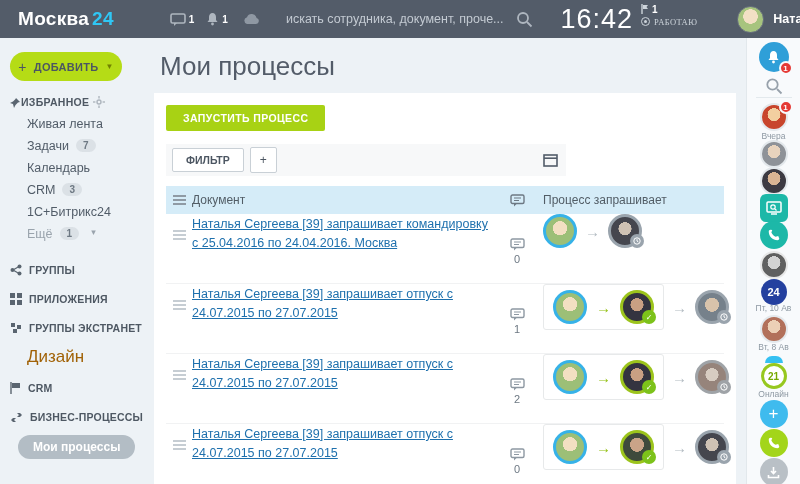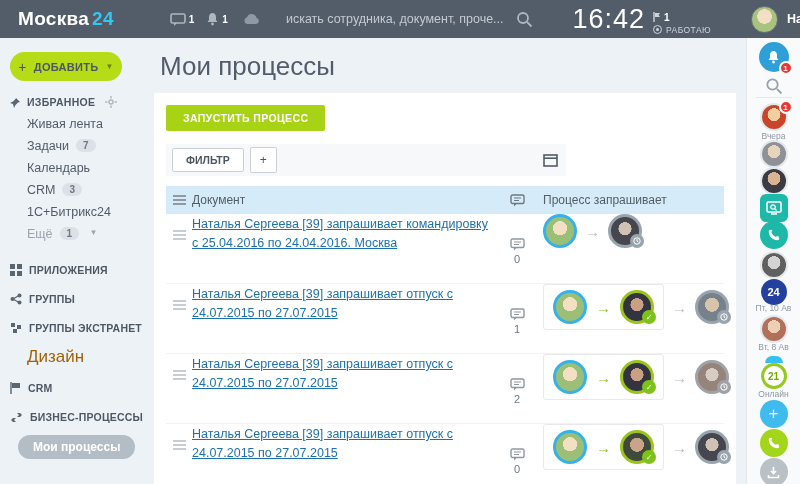--- a/index.html
+++ b/index.html
@@ -10,38 +10,38 @@
   .hdr { position:absolute; top:0; left:0; width:800px; height:38px; background:#535c69; display:flex; align-items:center; z-index:5; }
   .logo { margin-left:18px; font-size:19px; font-weight:bold; color:#fff; letter-spacing:.3px; white-space:nowrap; }
   .logo .suf { color:#2fc7f5; margin-left:3px; }
   .hdr-ico-group { display:flex; align-items:center; margin-left:56px; gap:4px; }
   .hdr-ico { display:flex; align-items:center; gap:3px; color:#fff; font-size:10px; font-weight:bold; }
   .hdr-ico svg { display:block; }
   .hdr-div { width:1px; height:38px; background:#47505c; margin:0 12px 0 14px; }
   .search { flex:0 0 215px; display:flex; align-items:center; }
   .search .ph { color:#c3cad2; font-size:12.5px; white-space:nowrap; overflow:hidden; }
   .search svg { margin-left:12px; flex:none; }
-  .time-blk { display:flex; align-items:flex-end; margin-left:14px; }
+  .time-blk { display:flex; align-items:flex-start; margin-left:2px; }
   .time { font-size:27px; font-weight:300; color:#fff; letter-spacing:1px; }
   .time-side { margin-left:8px; display:flex; flex-direction:column; gap:2px; }
   .flag-line { display:flex; align-items:center; gap:3px; color:#fff; font-size:10px; font-weight:bold; }
-  .status-line { display:flex; align-items:center; gap:4px; color:#cdd4db; font-size:8.5px; letter-spacing:.4px; }
+  .status-line { display:flex; align-items:center; gap:4px; color:#cdd4db; font-size:8.5px; letter-spacing:.4px;font-family:Liberation Serif, serif; }
   .status-dot { width:9px; height:9px; border:1.5px solid #cdd4db; border-radius:50%; position:relative; }
   .status-dot:after { content:""; position:absolute; left:2px; top:2px; width:3px; height:3px; background:#cdd4db; border-radius:50%; }
   .hdr-user { display:flex; align-items:center; margin-left:14px; }
   .hdr-av { width:27px; height:27px; border-radius:50%; background:radial-gradient(circle at 50% 38%, #f3e0c4 0 36%, #a7c47e 37%); border:1px solid #6b7480; }
   .hdr-name { color:#fff; font-size:12.5px; font-weight:bold; margin-left:9px; white-space:nowrap; }
   .caret { color:#9aa3ad; font-size:9px; margin-left:5px; }
 
   
   .lsb { position:absolute; left:0; top:38px; width:146px; height:446px; padding:14px 0 0 0; }
   .add-btn { margin-left:10px; width:112px; height:29px; background:#b5dc16; border-radius:15px; display:flex; align-items:center; justify-content:center; gap:7px; color:#4c5662; font-size:11px; font-weight:bold; letter-spacing:.3px; cursor:pointer; }
   .add-btn .pl { font-size:14px; font-weight:normal; }
   .add-btn .cr { font-size:8px; color:#718200; }
-  .lsb-head { margin:15px 0 0 10px; display:flex; align-items:center; gap:6px; color:#4e5863; font-size:10.5px; font-weight:bold; letter-spacing:.3px; }
+  .lsb-head { margin:15px 0 0 10px; display:flex; align-items:center; color:#4e5863; font-size:10.5px; font-weight:bold; letter-spacing:.3px; }
   .lsb-head .gear { margin-left:4px; opacity:.55; }
   .lsb-items { list-style:none; margin:9px 0 0 27px; }
   .lsb-items li { height:22px; display:flex; align-items:flex-start; gap:7px; font-size:12.5px; color:#515c68; cursor:pointer; }
   .badge { background:#dbe1e6; color:#6d7883; font-size:10px; font-weight:bold; border-radius:9px; padding:1px 7px; }
   .muted { color:#9aa4ad; }
   .sec { margin:13px 0 0 10px; display:flex; align-items:center; gap:7px; color:#4e5863; font-size:10.5px; font-weight:bold; letter-spacing:.2px; height:16px; cursor:pointer; }
   .sec svg { flex:none; }
   .child { margin:11px 0 0 27px; font-size:17px; color:#a16207; cursor:pointer; }
   .active-pill { margin:10px 0 0 18px; display:inline-block; background:#b3bdc5; color:#fff; font-size:12px; font-weight:bold; border-radius:14px; padding:5px 15px; cursor:pointer; }
 
@@ -201,37 +201,37 @@
         <span>1С+Битрикс24</span>
       </li>
     <li>
         <span class="muted">Ещё</span>
         <span class="badge">1</span>
         <span class="caret" style="color:#9aa4ad">▾</span>
       </li>
   </ul>
 
   <div class="sec">
-    <svg width="12" height="12" viewBox="0 0 12 12" fill="#5a6570">
-        <rect x="0" y="0" width="5" height="5"></rect>
-        <rect x="7" y="0" width="5" height="5"></rect>
-        <rect x="0" y="7" width="5" height="5"></rect>
-        <rect x="7" y="7" width="5" height="5"></rect>
-      </svg>
-    <span>ПРИЛОЖЕНИЯ</span>
-  </div>
-  <div class="sec">
     <svg width="12" height="12" viewBox="0 0 12 12">
         <circle cx="2.5" cy="6" r="2" fill="#5a6570"></circle>
         <circle cx="9.5" cy="2.5" r="2" fill="#5a6570"></circle>
         <circle cx="9.5" cy="9.5" r="2" fill="#5a6570"></circle>
         <line x1="3" y1="6" x2="9" y2="2.5" stroke="#5a6570" stroke-width="1.2"></line>
         <line x1="3" y1="6" x2="9" y2="9.5" stroke="#5a6570" stroke-width="1.2"></line>
       </svg>
     <span>ГРУППЫ</span>
+  </div>
+  <div class="sec">
+    <svg width="12" height="12" viewBox="0 0 12 12" fill="#5a6570">
+        <rect x="0" y="0" width="5" height="5"></rect>
+        <rect x="7" y="0" width="5" height="5"></rect>
+        <rect x="0" y="7" width="5" height="5"></rect>
+        <rect x="7" y="7" width="5" height="5"></rect>
+      </svg>
+    <span>ПРИЛОЖЕНИЯ</span>
   </div>
   <div class="sec">
     <svg width="12" height="12" viewBox="0 0 12 12" fill="#5a6570">
         <rect x="1" y="1" width="4" height="4"></rect>
         <rect x="7" y="3" width="4" height="4"></rect>
         <rect x="3" y="7" width="4" height="4"></rect>
       </svg>
     <span>ГРУППЫ ЭКСТРАНЕТ</span>
   </div>
   <div class="child">Дизайн</div>

